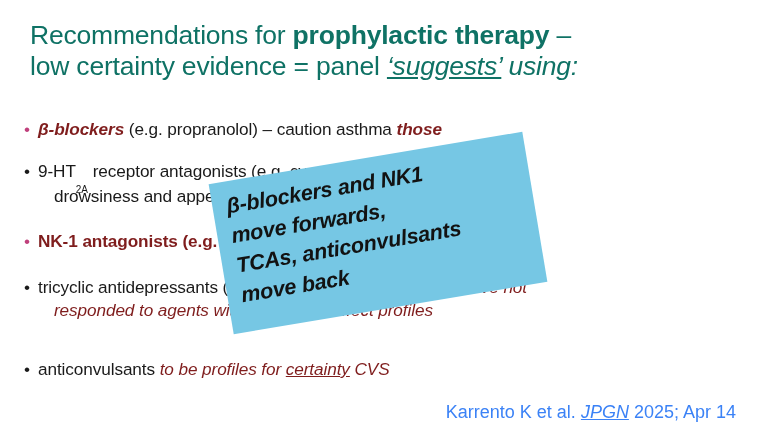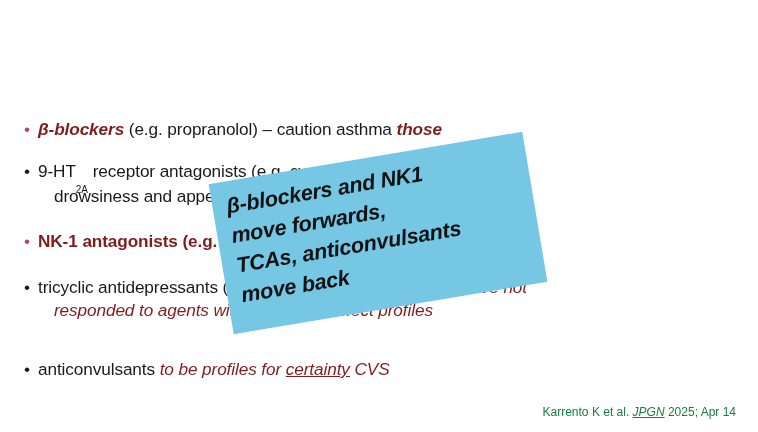--- a/index.html
+++ b/index.html
@@ -98,32 +98,38 @@
     font-style: italic;
     color: #121212;
     letter-spacing: -0.2px;
   }
 
   
   #citation {
     position: absolute;
     right: 22px;
     bottom: 10px;
-    color: #15803d;
-    font-size: 12px;
+    color: #3b82f6;
+    font-size: 18px;
     line-height: 19px;
     white-space: nowrap;
   }
   #citation .ul { text-decoration: underline; }
   #citation .it { font-style: italic; }
 </style>
 </head>
 <body>
 
 <div id="title-block">
+  <div>
+    <span>Recommendations for </span><span class="b">prophylactic therapy</span><span> –</span>
+  </div>
+  <div>
+    <span>low certainty evidence = panel </span><span class="i u">‘suggests’</span><span class="i"> using:</span>
+  </div>
 </div>
 
 <div id="bullets">
 
   <div class="bullet" id="b1">
     <span class="dot dot-magenta">•</span><span class="mag bi">β-blockers</span><span> (e.g. propranolol) – caution asthma </span><span class="mag bi">those</span>
   </div>
 
   <div class="bullet" id="b2">
     <span class="dot dot-black">•</span><span>9-HT</span><span class="sub">2A</span><span> receptor antagonists (e.g. cyproheptadine) – caution</span>

